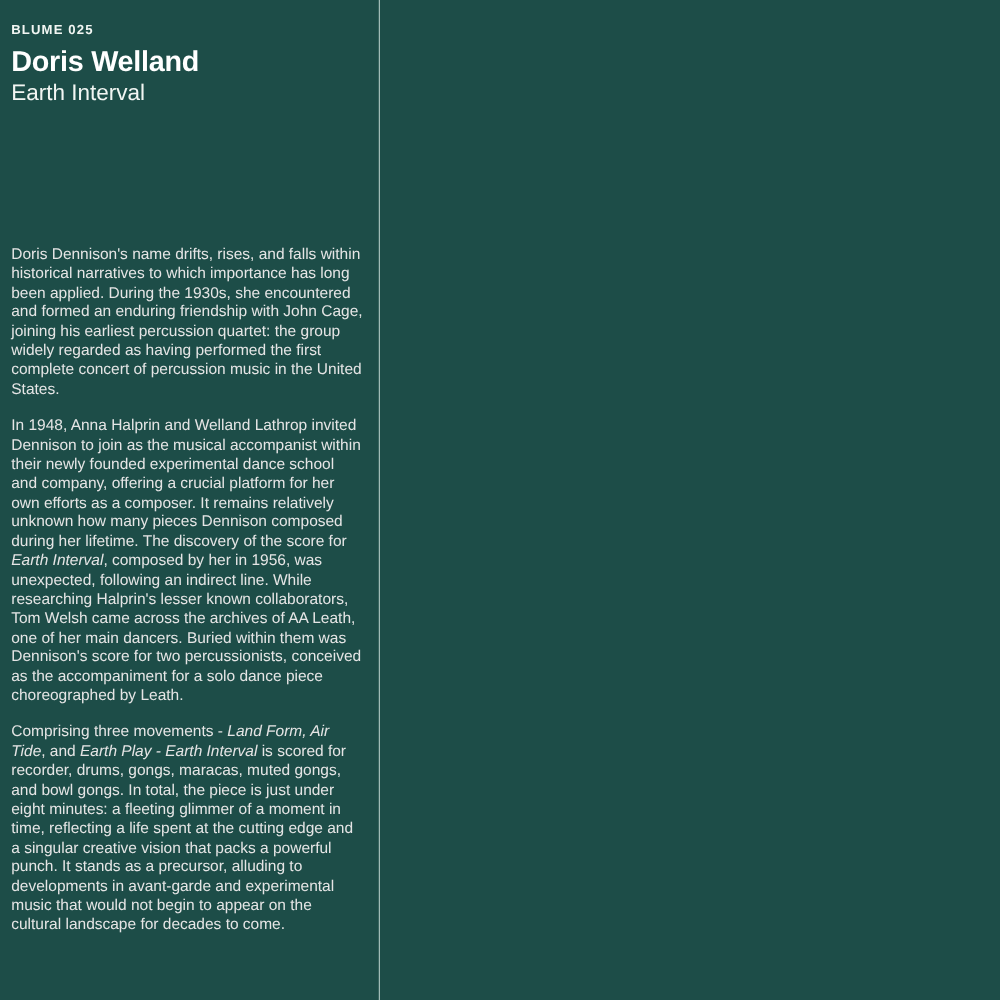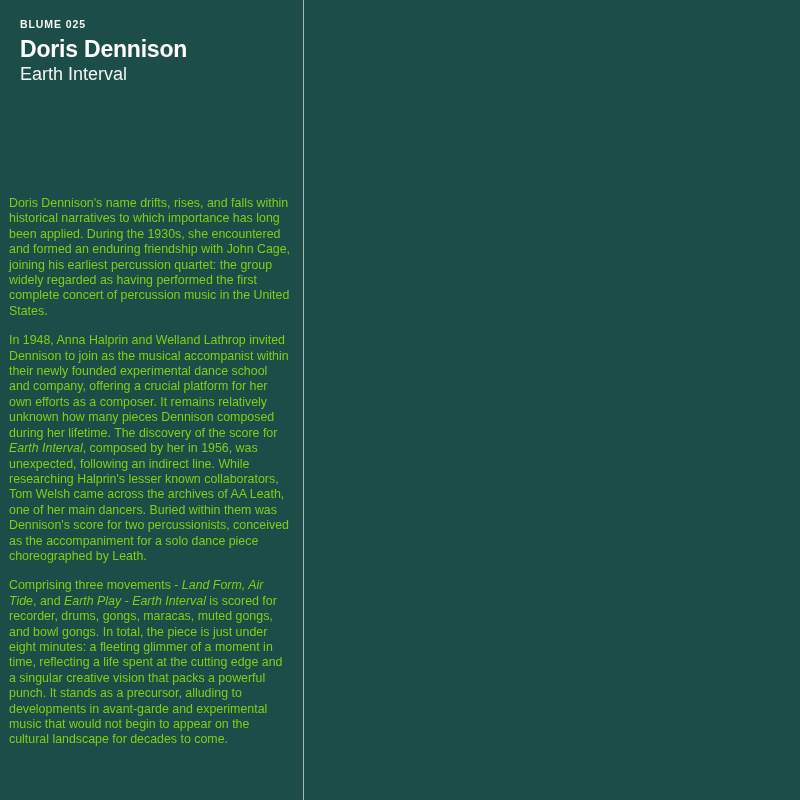--- a/index.html
+++ b/index.html
@@ -29,21 +29,21 @@
     background: #b9cfca;
     opacity: 0.85;
   }
   .left-col {
     position: absolute;
     left: 0;
     top: 0;
     width: 303px;
     height: 800px;
     box-sizing: border-box;
-    padding: 18px 22px 0 20px;
+    padding: 18px 22px 0 9px;
   }
   .catalog {
     font-size: 10.5px;
     font-weight: bold;
     letter-spacing: 0.9px;
     margin: 0 0 7px 0;
     color: #f2f6f3;
   }
   .artist {
     font-size: 23px;
@@ -63,21 +63,21 @@
   .body-text {
     position: absolute;
     left: 9px;
     top: 196px;
     width: 282px;
   }
   .para {
     font-size: 12.4px;
     line-height: 15.4px;
     margin: 0 0 14px 0;
-    color: #84cc16;
+    color: #e5e5e5;
   }
   .para:last-child {
     margin-bottom: 0;
     margin-top: 12px;
   }
   .para em {
     font-style: italic;
   }
   .right-col {
     position: absolute;
@@ -87,21 +87,21 @@
     bottom: 0;
   }
 </style>
 </head>
 <body>
 
 <div class="page">
 
   <div class="left-col">
     <div class="catalog">BLUME 025</div>
-    <h1 class="artist">Doris Dennison</h1>
+    <h1 class="artist">Doris Welland</h1>
     <h2 class="title">Earth Interval</h2>
   </div>
 
   <div class="body-text">
     <p class="para">Doris Dennison's name drifts, rises, and falls within historical narratives to which importance has long been applied. During the 1930s, she encountered and formed an enduring friendship with John Cage, joining his earliest percussion quartet: the group widely regarded as having performed the first complete concert of percussion music in the United States.</p>
     <p class="para"><span>In 1948, Anna Halprin and Welland Lathrop invited Dennison to join as the musical accompanist within their newly founded experimental dance school and company, offering a crucial platform for her own efforts as a composer. It remains relatively unknown how many pieces Dennison composed during her lifetime. The discovery of the score for </span><em>Earth Interval</em><span>, composed by her in 1956, was unexpected, following an indirect line. While researching Halprin's lesser known collaborators, Tom Welsh came across the archives of AA Leath, one of her main dancers. Buried within them was Dennison's score for two percussionists, conceived as the accompaniment for a solo dance piece choreographed by Leath.</span></p>
     <p class="para"><span>Comprising three movements - </span><em>Land Form, Air Tide</em><span>, and </span><em>Earth Play - Earth Interval</em><span> is scored for recorder, drums, gongs, maracas, muted gongs, and bowl gongs. In total, the piece is just under eight minutes: a fleeting glimmer of a moment in time, reflecting a life spent at the cutting edge and a singular creative vision that packs a powerful punch. It stands as a precursor, alluding to developments in avant-garde and experimental music that would not begin to appear on the cultural landscape for decades to come.</span></p>
   </div>
 
   <div class="divider"></div>

